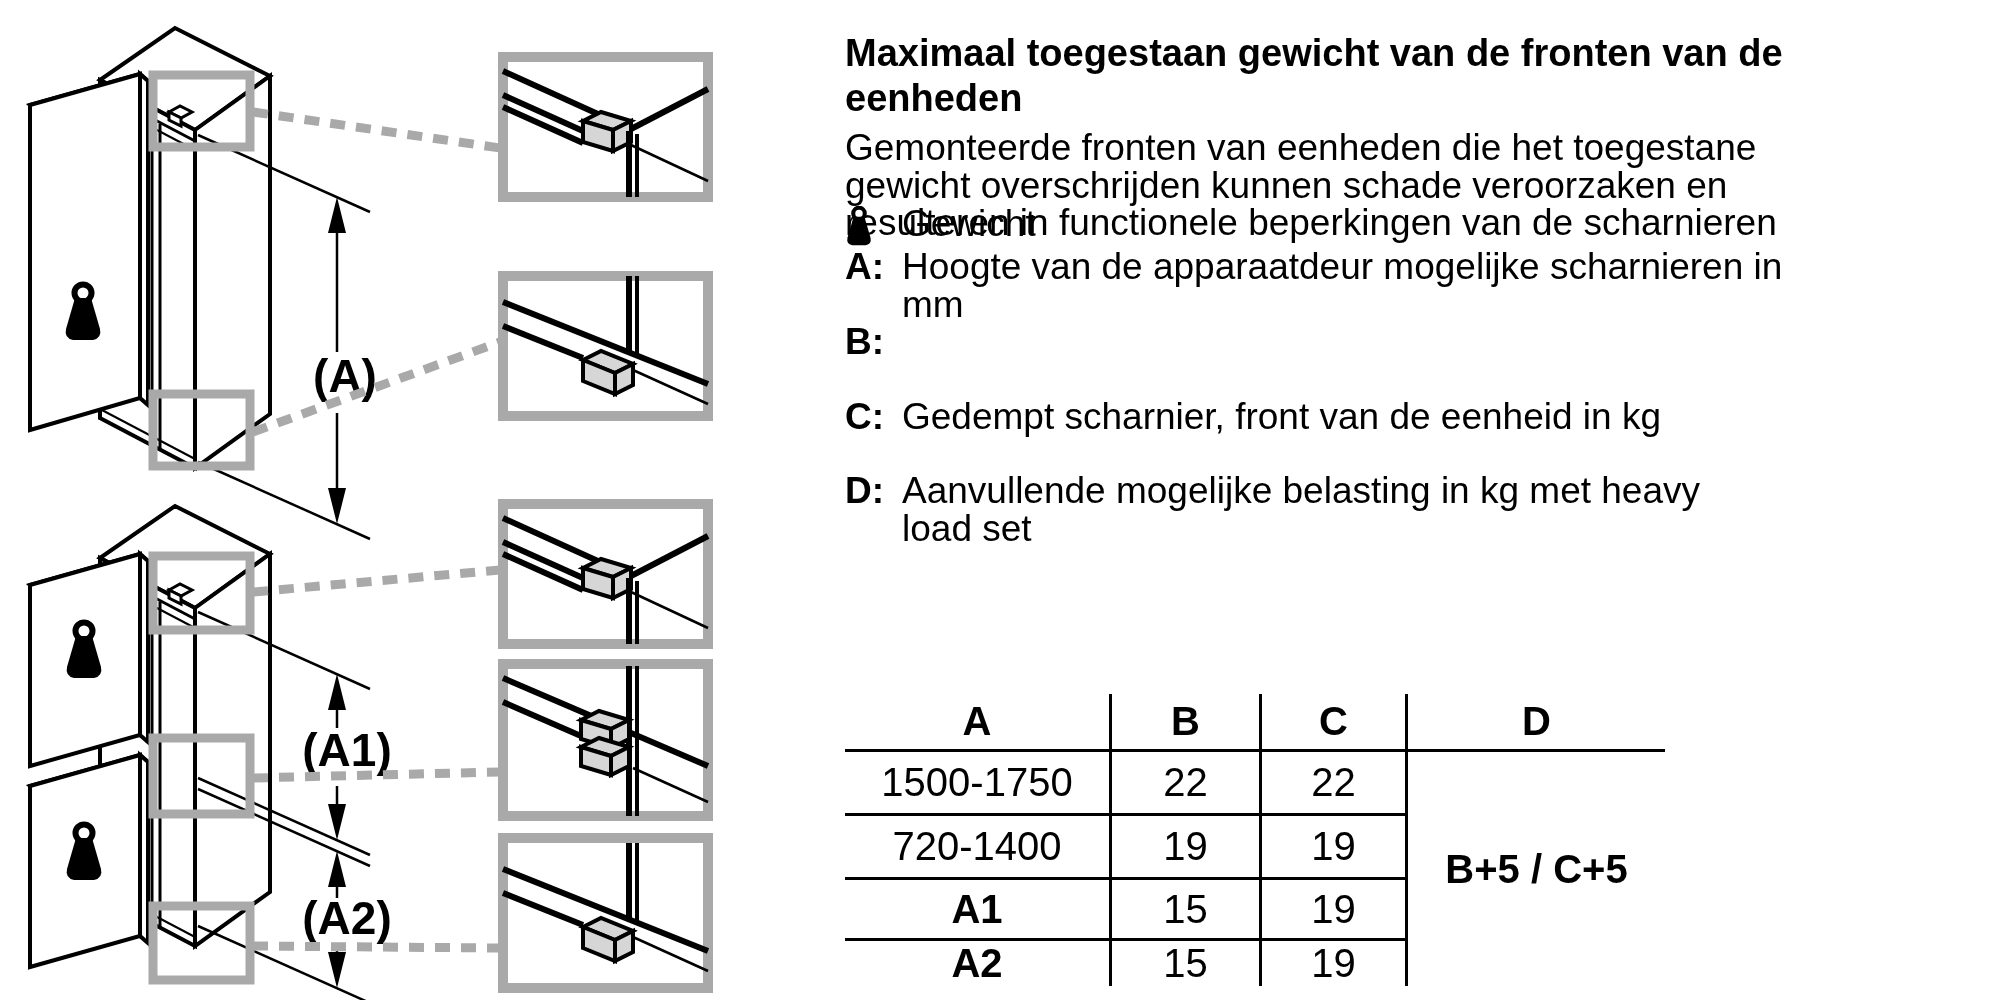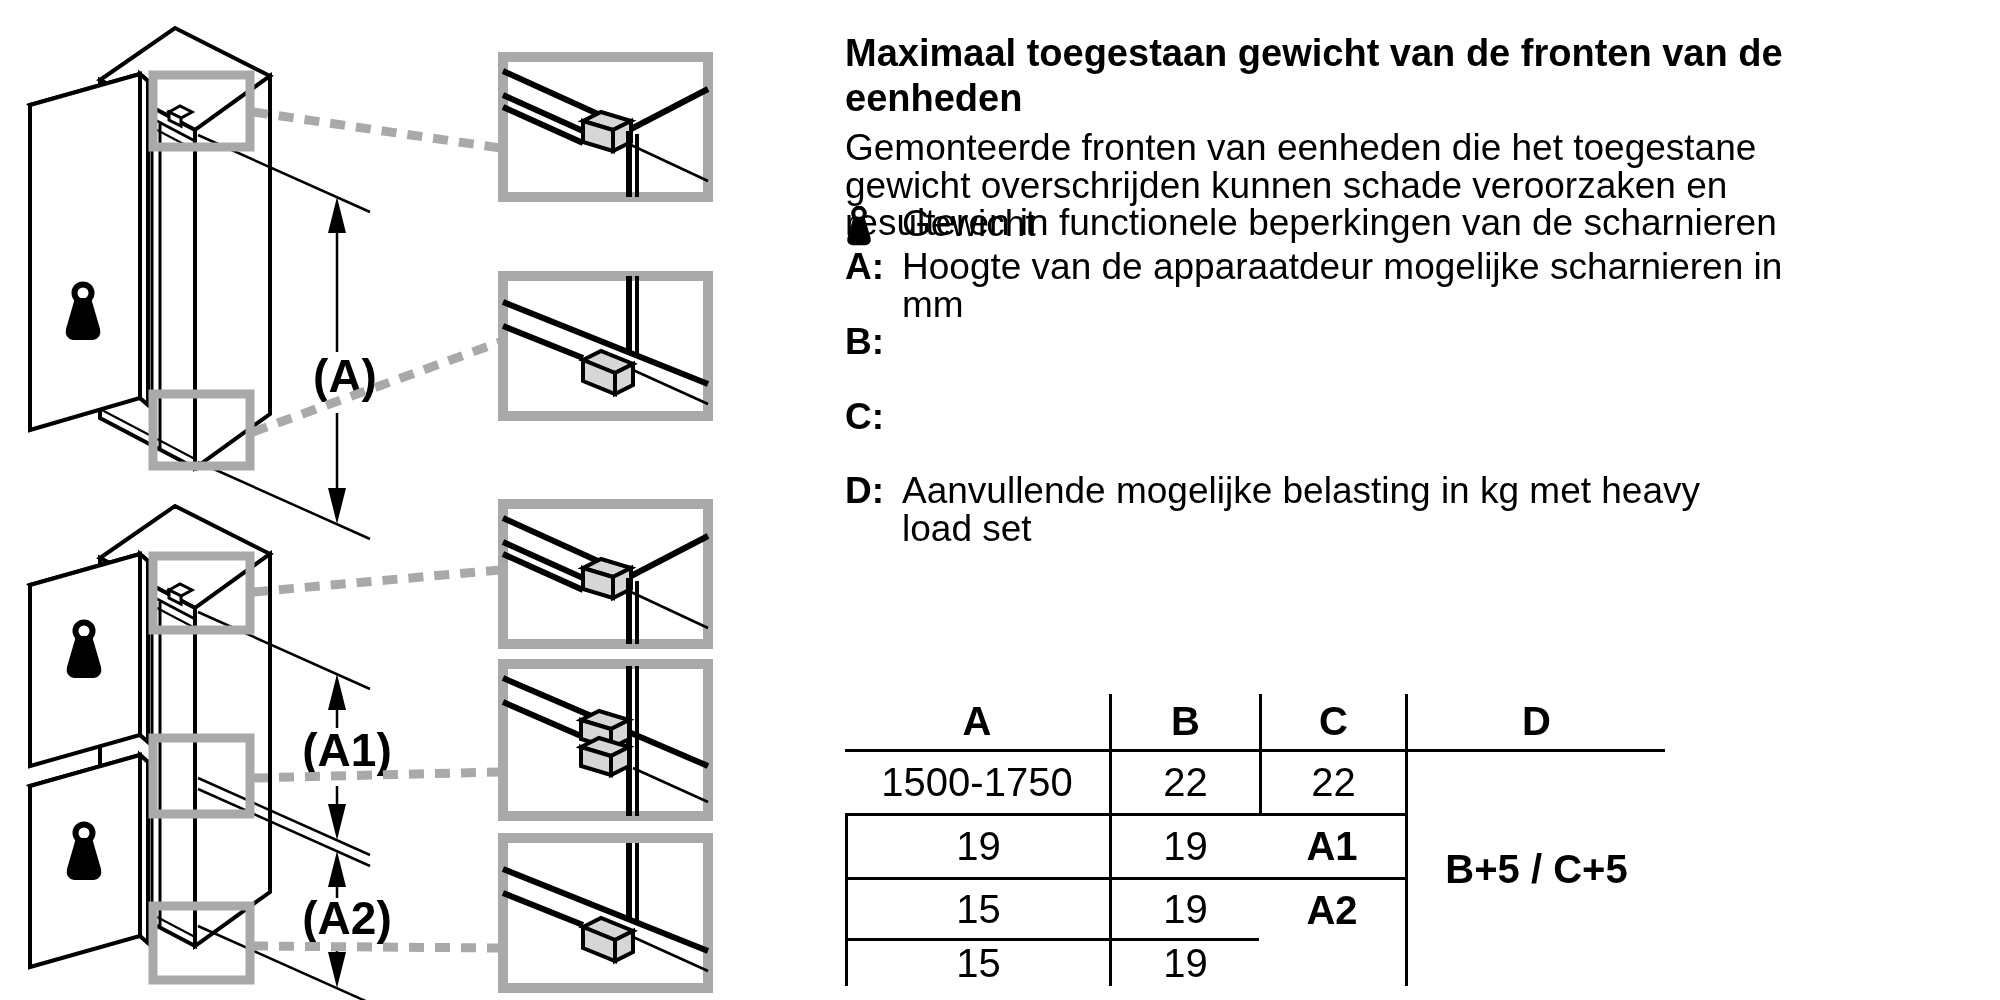--- a/index.html
+++ b/index.html
@@ -217,39 +217,41 @@
     <div class="legend-row">
       <span class="legend-marker">A:</span>
       <span class="legend-label">Hoogte van de apparaatdeur mogelijke scharnieren in
 mm</span>
     </div>
     <div class="legend-row">
       <span class="legend-marker">B:</span>
     </div>
     <div class="legend-row mt">
       <span class="legend-marker">C:</span>
+      <span class="legend-label">Gedempt scharnier, front van de eenheid in kg</span>
     </div>
     <div class="legend-row mt">
       <span class="legend-marker">D:</span>
       <span class="legend-label">Aanvullende mogelijke belasting in kg met heavy
 load set</span>
     </div>
   </div>
 
   <div class="wtable">
     <div class="cell th">A</div>
     <div class="cell th vline">B</div>
     <div class="cell th vline">C</div>
     <div class="cell th vline">D</div>
 
     <div class="cell rsep">1500-1750</div>
     <div class="cell rsep vline">22</div>
     <div class="cell rsep vline">22</div>
     <div class="cell dcell">B+5 / C+5</div>
 
+    <div class="cell rsep">720-1400</div>
     <div class="cell rsep vline">19</div>
     <div class="cell rsep vline">19</div>
 
     <div class="cell rsep bold">A1</div>
     <div class="cell rsep vline">15</div>
     <div class="cell rsep vline">19</div>
 
     <div class="cell bold">A2</div>
     <div class="cell vline">15</div>
     <div class="cell vline">19</div>

